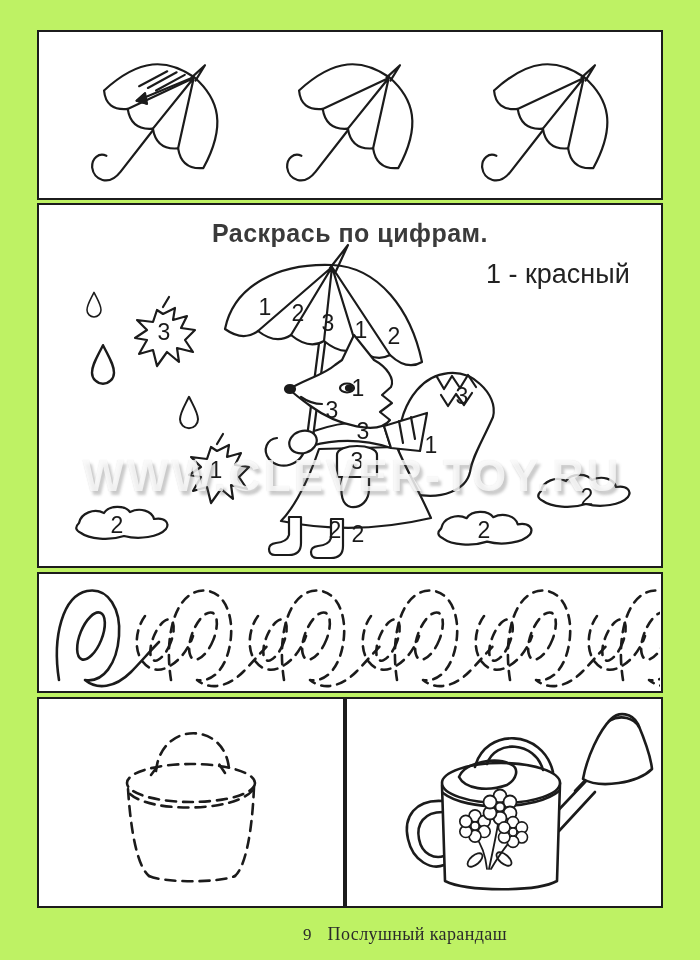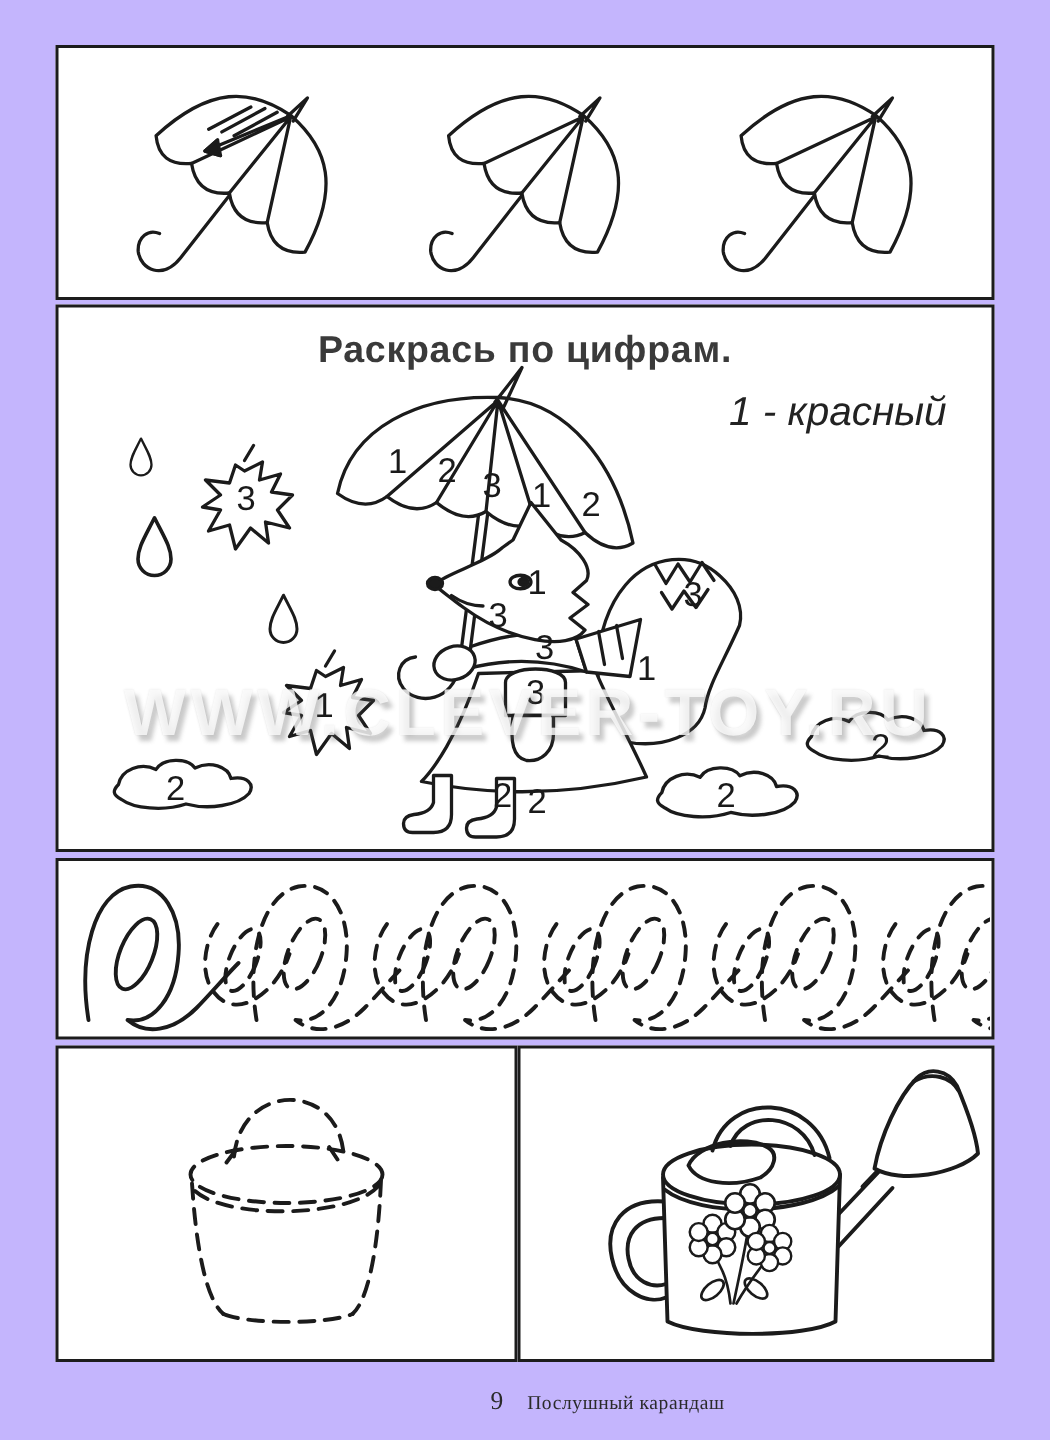--- a/index.html
+++ b/index.html
@@ -1,52 +1,52 @@
 <!DOCTYPE html>
 <html><head>
 <meta charset="utf-8">
 <style>
   html,body{margin:0;padding:0;background:#fff;}
   .page{
-    position:relative;width:700px;height:960px;background:#c4b5fd;
+    position:relative;width:700px;height:960px;background:#bef264;
     font-family:"Liberation Sans",sans-serif;overflow:hidden;
   }
   .box{position:absolute;left:37px;width:626px;border:2.5px solid #1c1c1c;background:#fff;box-sizing:border-box;}
   .box1{top:30px;height:170px;}
   .box2{top:203px;height:365px;}
   .box3{top:572px;height:121px;}
   .box4a{top:697px;height:211px;width:308px;left:37px;}
   .box4b{top:697px;height:211px;width:318px;left:345px;}
   svg{display:block;}
   .lineart{stroke:#1b1b1b;stroke-width:2.2;fill:none;stroke-linecap:round;stroke-linejoin:round;}
   .fillwhite{fill:#fff;}
   .num{font-family:"Liberation Sans",sans-serif;font-size:23px;fill:#1a1a1a;font-weight:500;text-anchor:middle;}
   .title{
     position:absolute;top:14px;left:0;width:100%;text-align:center;
     font-size:25px;font-weight:600;color:#3a3a3a;letter-spacing:.5px;
   }
-  .legend{position:absolute;left:447px;top:46px;color:#222;font-style:italic;}
+  .legend{position:absolute;left:447px;top:46px;color:#222;}
   .legend-row{font-size:27px;line-height:46px;white-space:nowrap;}
   .watermark{
     position:absolute;left:20px;top:246px;width:586px;text-align:center;
     font-size:44px;font-weight:800;letter-spacing:3px;white-space:nowrap;
     color:rgba(255,255,255,0.78);
     text-shadow:3px 4px 3px rgba(90,90,90,0.32), 0 0 1px rgba(140,140,140,0.25);
     pointer-events:none;
   }
   .dashed{stroke-dasharray:9 7;}
   .dashed2{stroke-dasharray:10 7;}
   .thick{stroke-width:2.6;}
   .footer{
     position:absolute;top:924px;left:0;width:100%;display:flex;justify-content:center;
     align-items:baseline;gap:16px;transform:translateX(55px);
     font-family:"Liberation Serif",serif;color:#2a2a2a;
   }
   .footer .pagenum{font-size:17px;}
-  .footer .booktitle{font-size:13px;letter-spacing:.4px;}
+  .footer .booktitle{font-size:18px;letter-spacing:.4px;}
 </style>
 </head>
 <body>
 
 <div class="page">
 
   <div class="box box1">
     <svg width="621" height="165" viewBox="0 0 621 165">
       <defs>
         <g id="umb">

